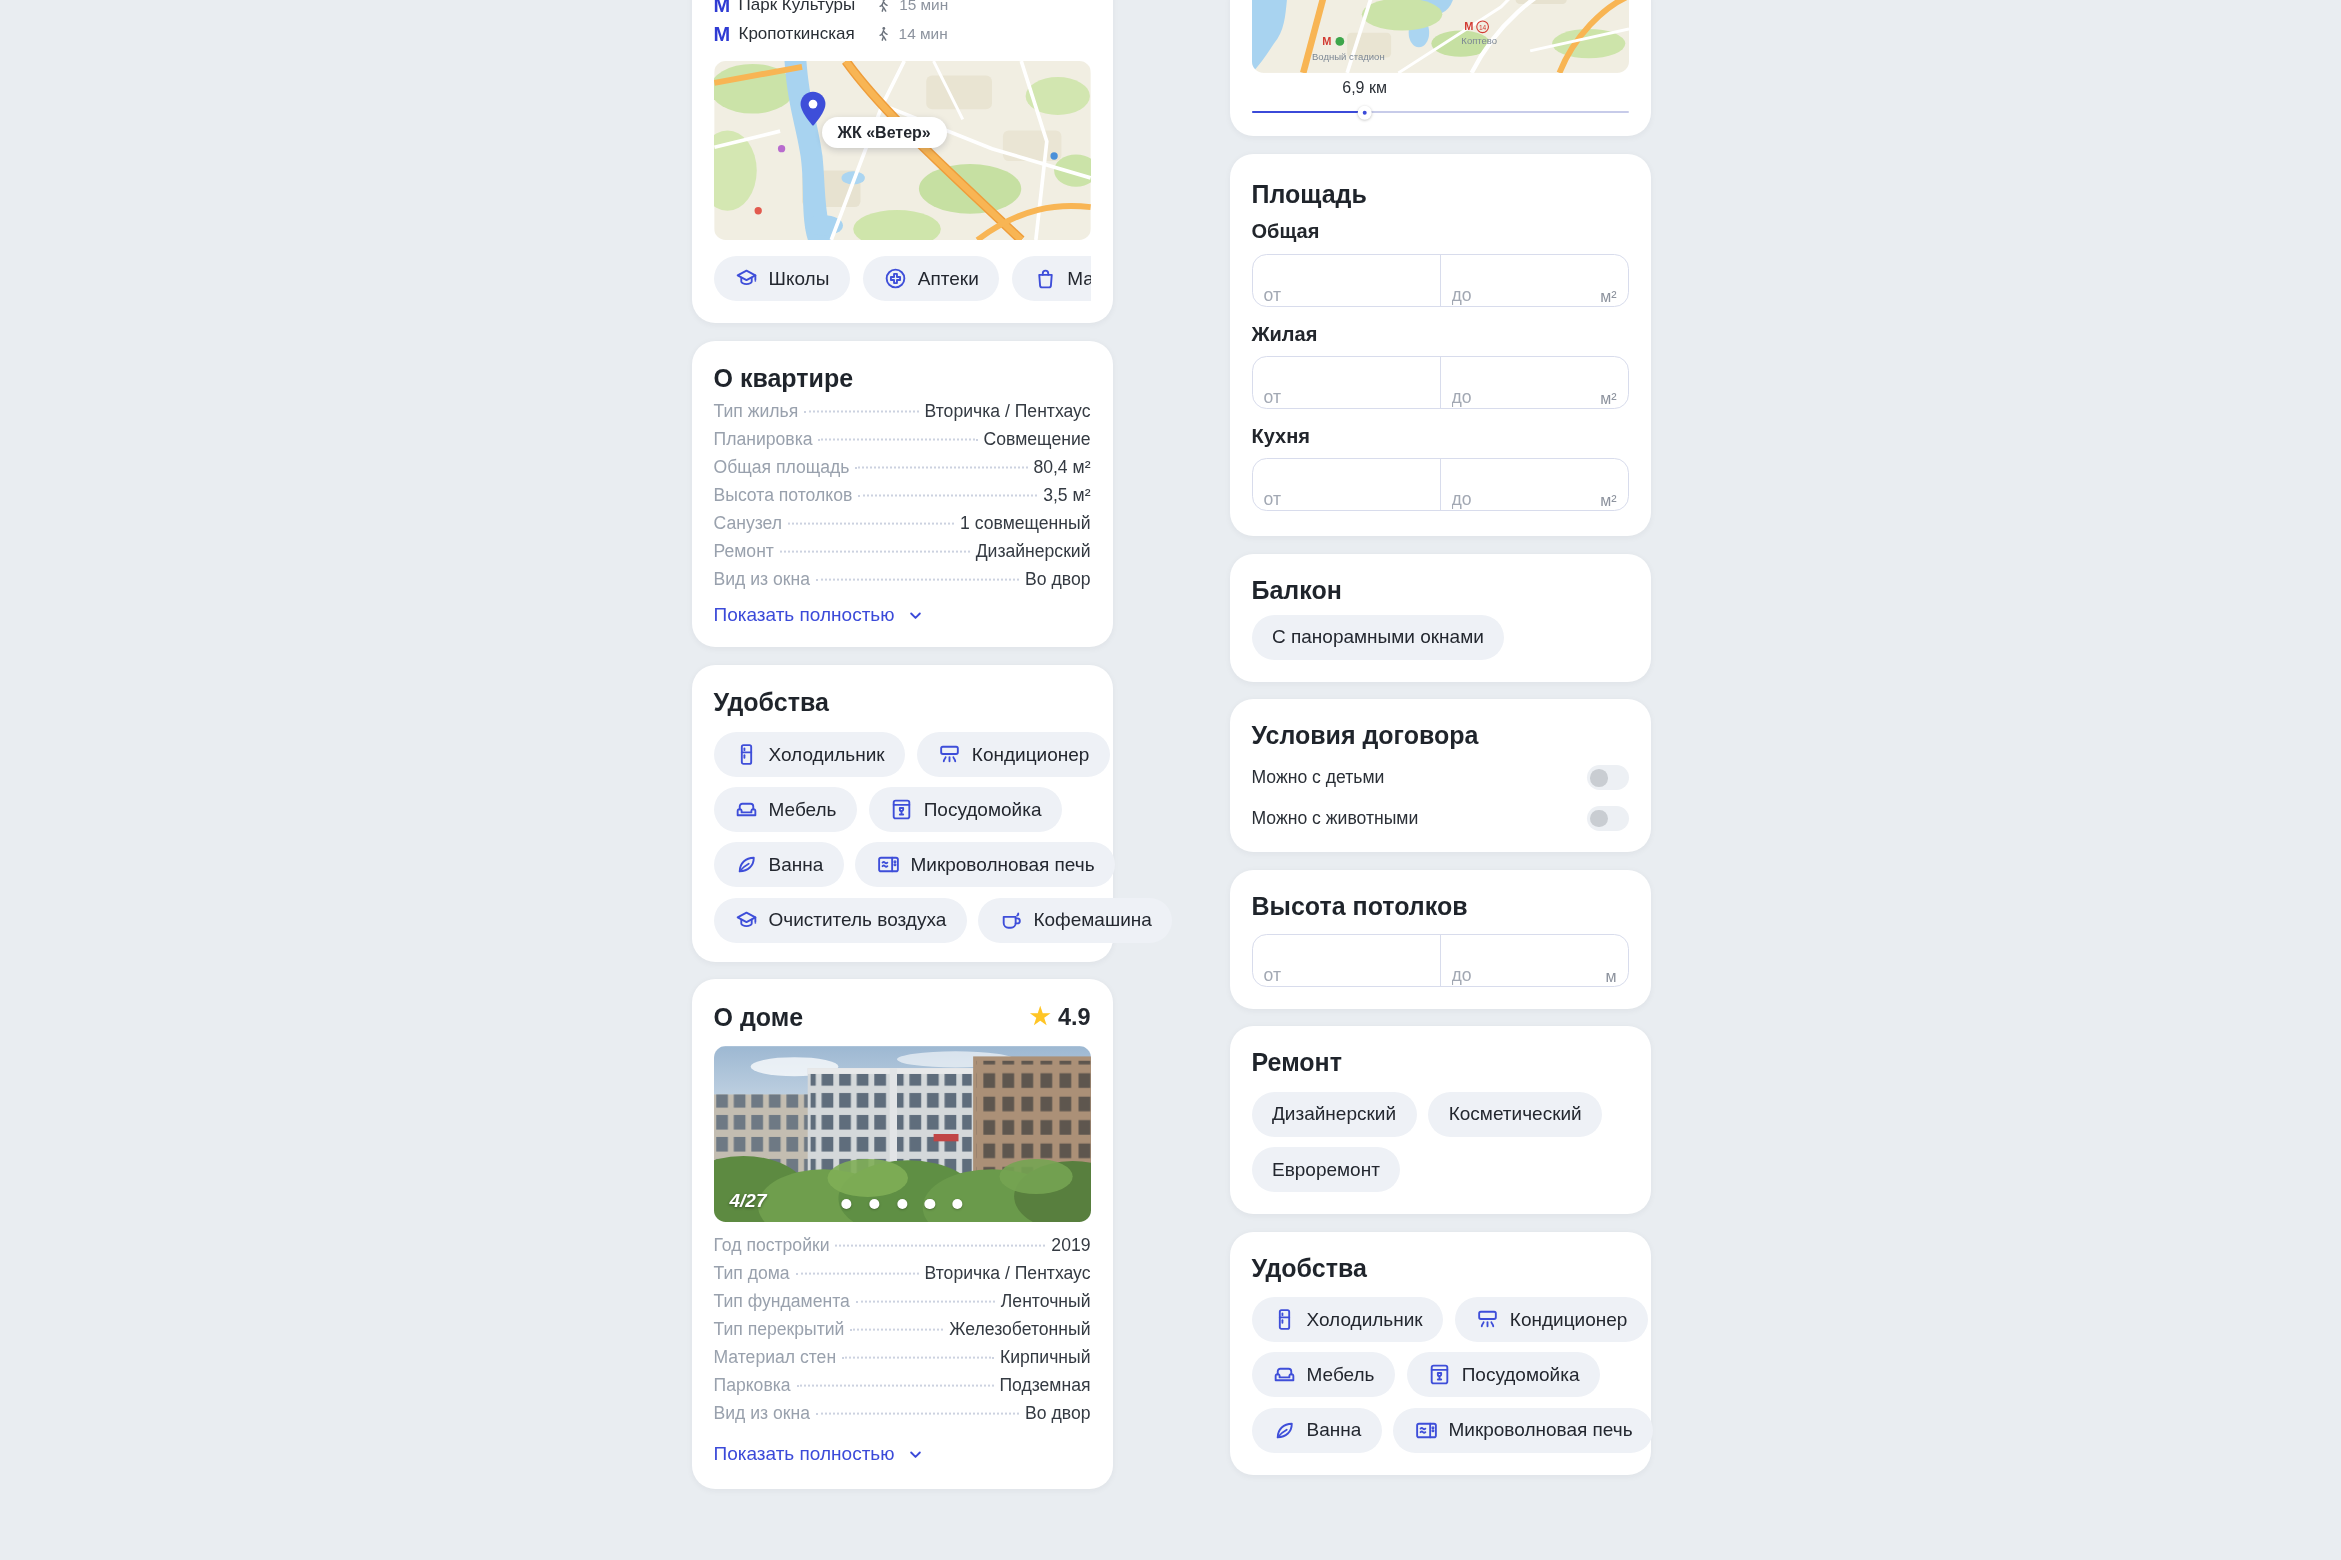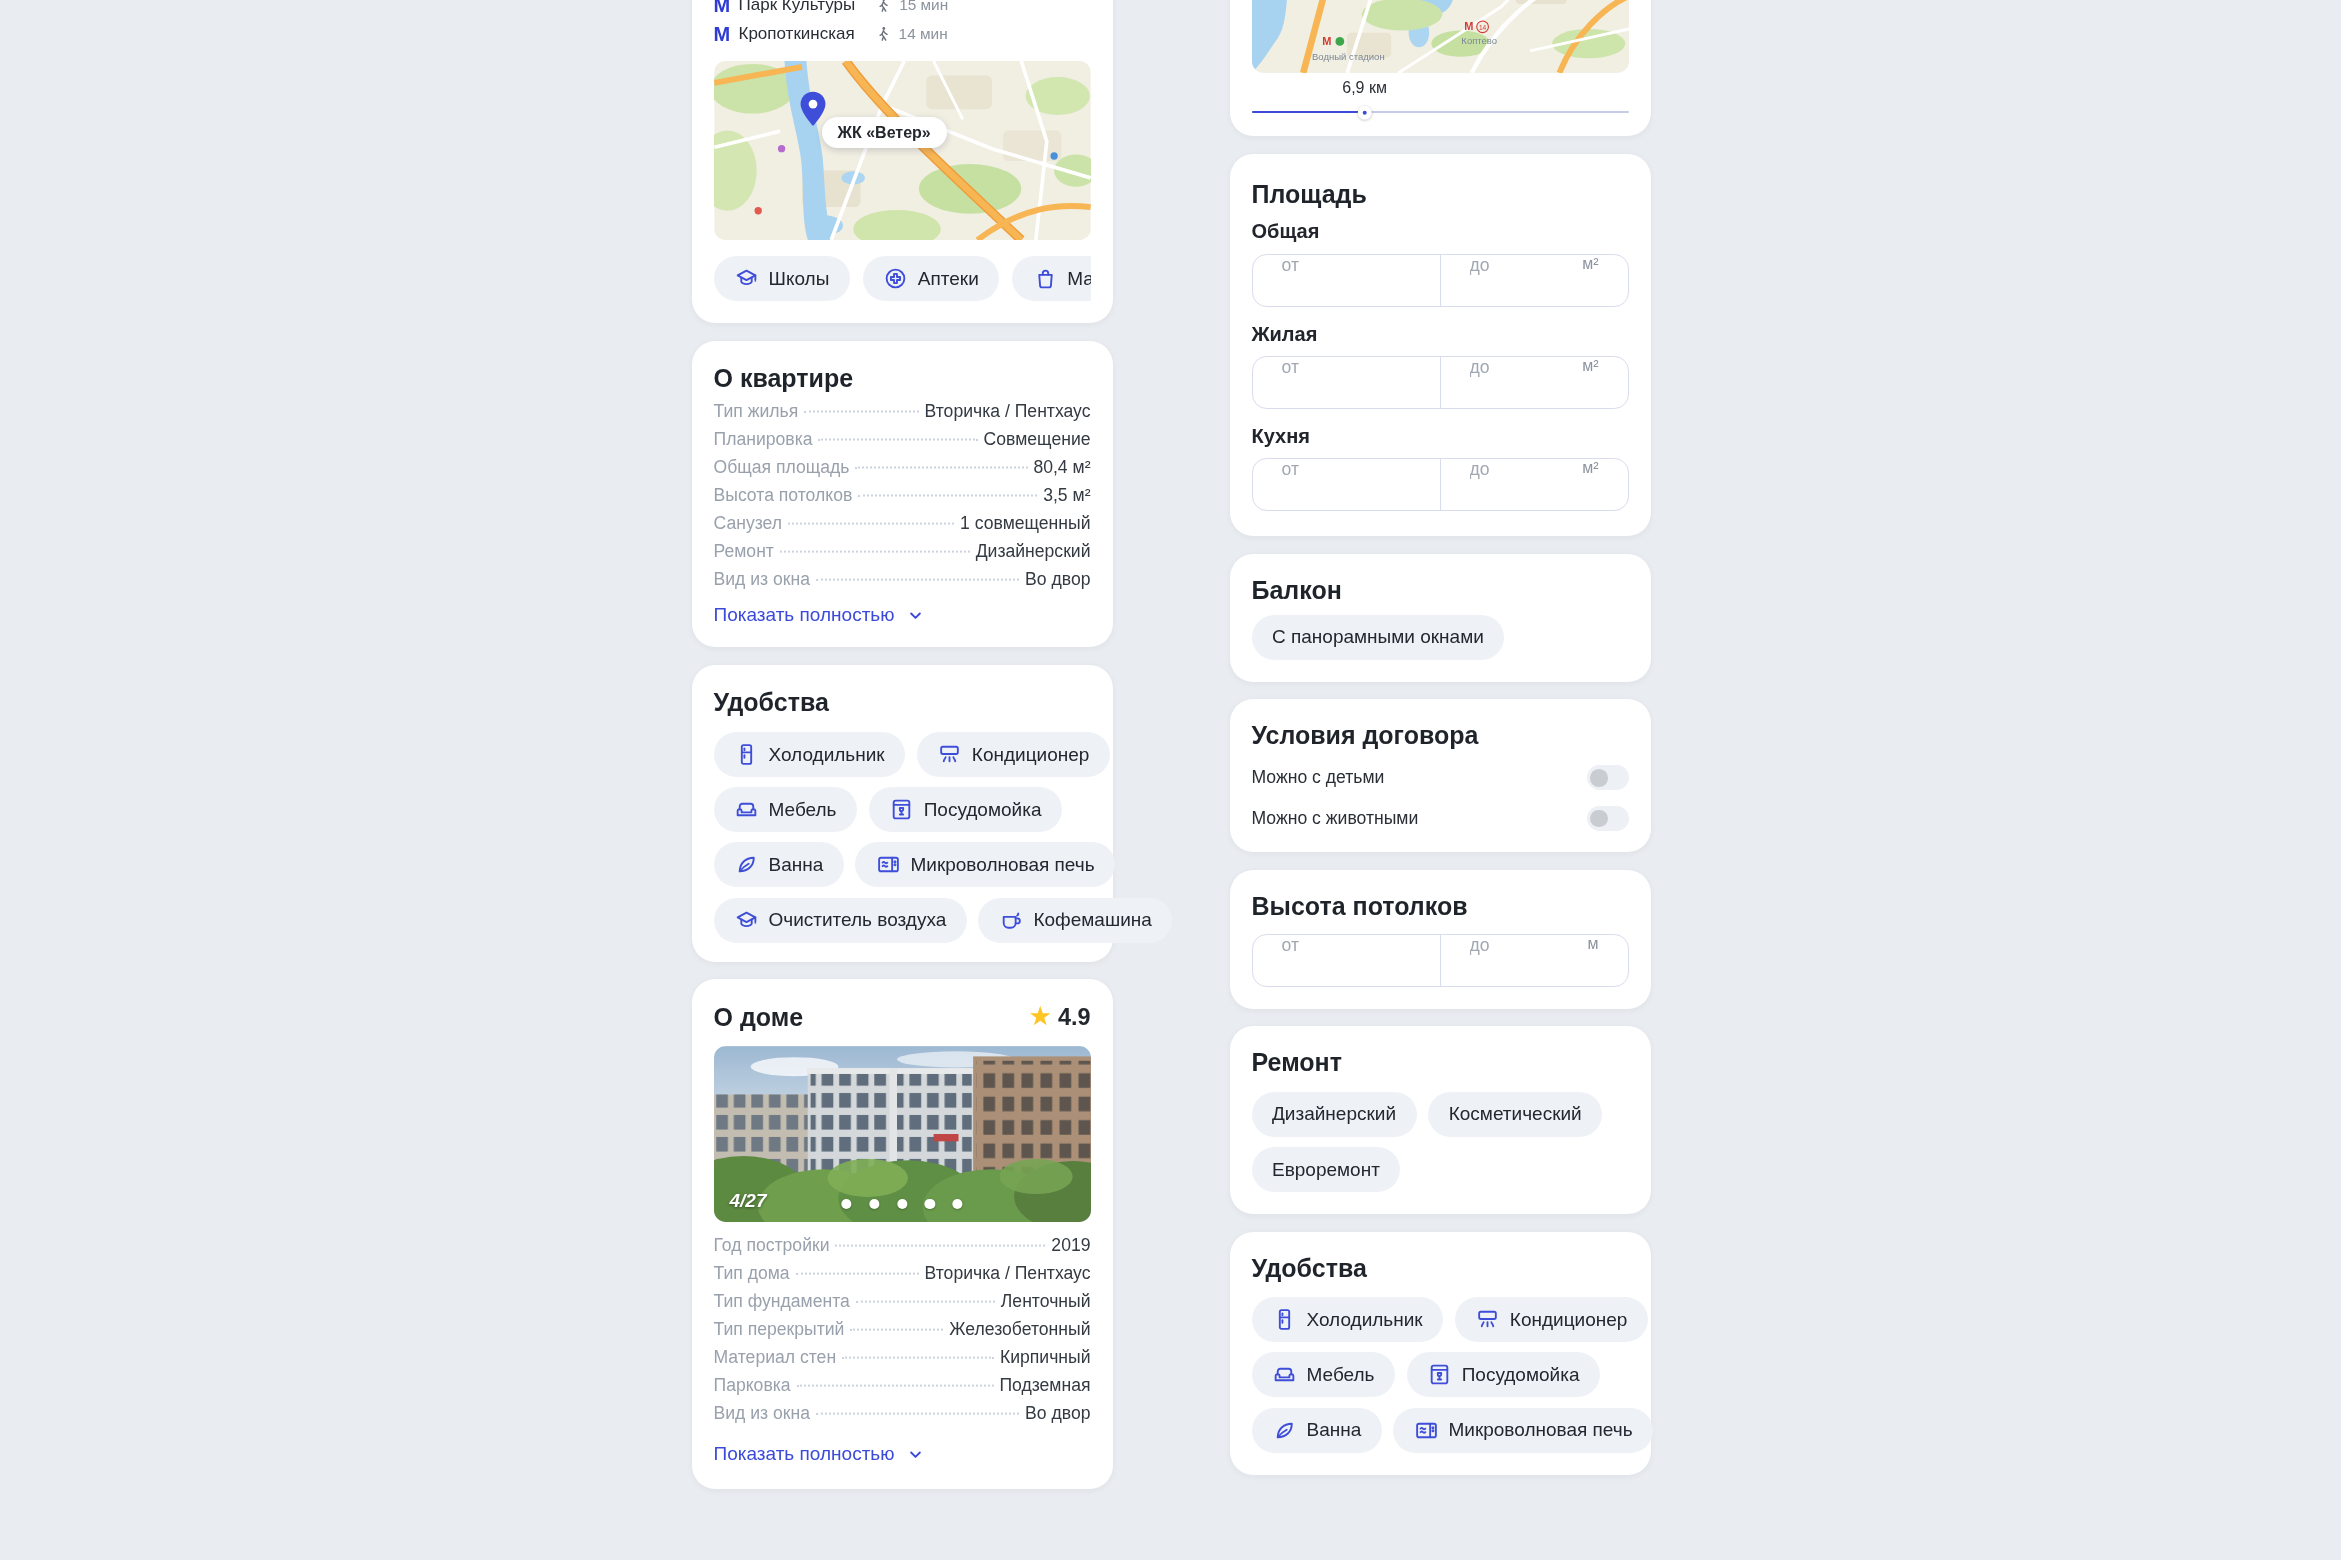--- a/index.html
+++ b/index.html
@@ -55,21 +55,21 @@
   .slider-zone { position:relative; margin-top:31px; height:17.6px; }
   .dist-label { position:absolute; left:30%; transform:translateX(-50%); top:-25px; font-size:16px; color:#2a2f36; white-space:nowrap; }
   .slider { position:absolute; left:0; right:0; top:6.6px; height:2.9px; background:#c7cbe9; border-radius:1.5px; cursor:pointer; }
   .slider-fill { position:absolute; left:0; top:0; height:2.9px; width:30%; background:#3b4ad9; border-radius:1.5px; }
   .slider-thumb { position:absolute; left:30%; top:50%; transform:translate(-50%,-50%); width:14.6px; height:14.6px;
                   border-radius:50%; background:#3b4ad9; border:5.1px solid #fff; box-shadow:0 0.7px 2.9px rgba(0,0,0,.25); cursor:grab; }
 
   .sub-label { font-size:20px; font-weight:700; color:#22262c; margin-top:16px; }
   .sub-label.first { margin-top:11.7px; }
   .range { display:flex; margin-top:10.2px; border:1.5px solid #d8dcec; border-radius:14.6px; height:53px; background:#fff; }
-  .seg { flex:1; display:flex; align-items:flex-start; padding:0 29px; }
+  .seg { flex:1; display:flex; align-items:flex-end; padding:0 11px; }
   .seg + .seg { border-left:1.5px solid #d8dcec; }
   .seg input { border:none; outline:none; width:100%; font-size:17.6px; color:#343a42; background:transparent; }
   .seg input::placeholder { color:#a2a8b3; }
   .unit { color:#8d939e; font-size:16px; margin-left:7.3px; white-space:nowrap; }
 
   .chip-round { width:45px; justify-content:center; padding:0; }
 
   .trow { display:flex; align-items:center; justify-content:space-between; height:29px; margin-top:11.7px; }
   .trow.first { margin-top:13px; }
   .tlabel { font-size:17.6px; color:#2a2f36; }

